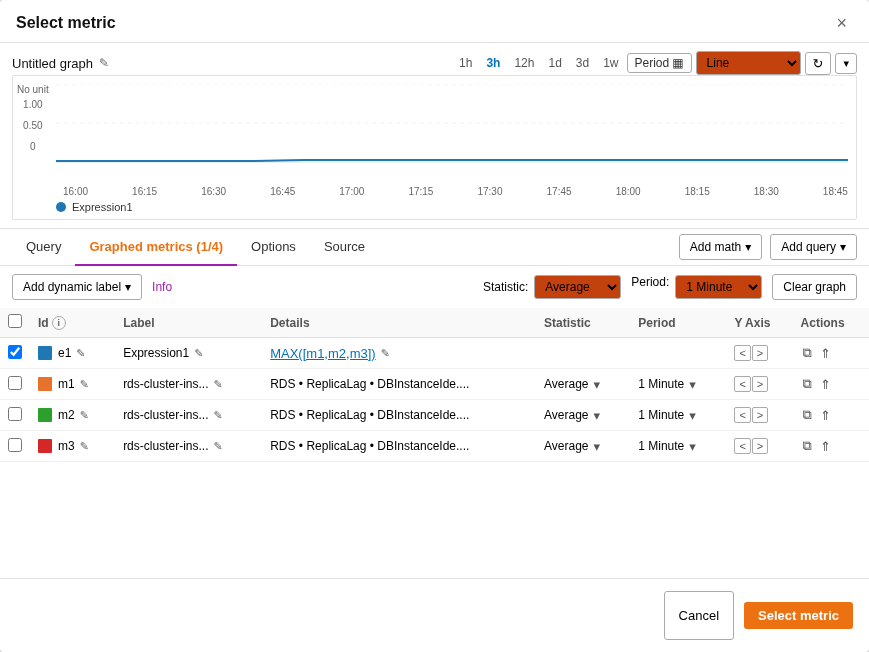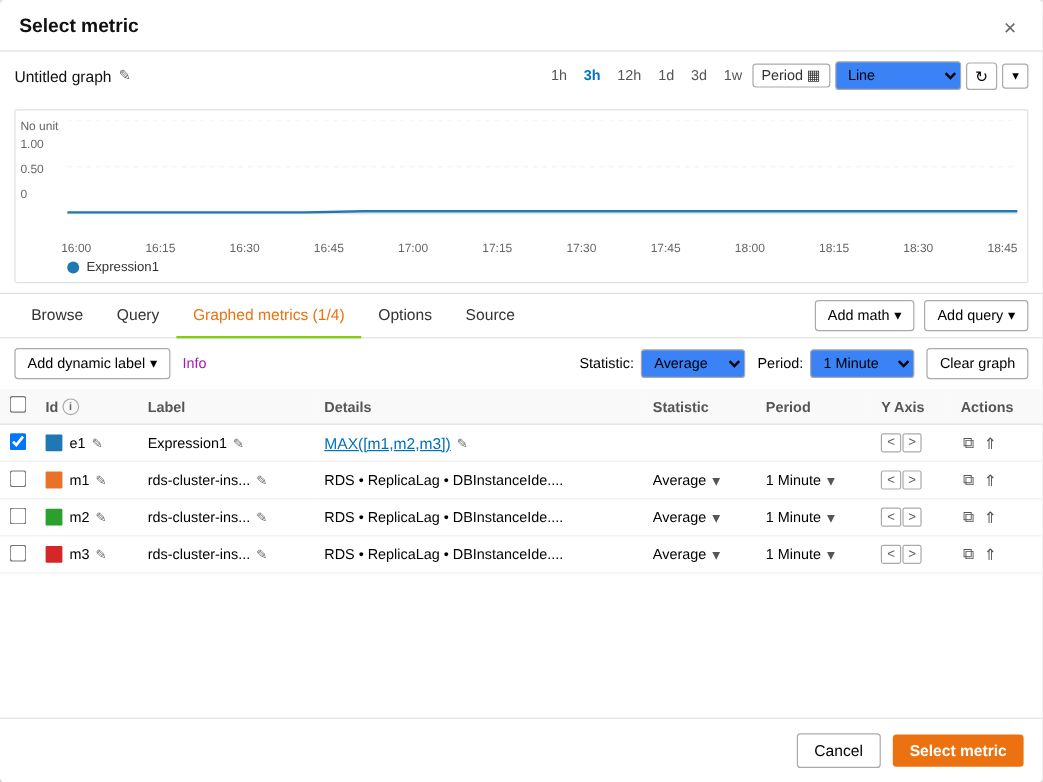--- a/index.html
+++ b/index.html
@@ -2,51 +2,51 @@
 <html><head>
   <meta charset="utf-8">
   <style>
     * { box-sizing: border-box; margin: 0; padding: 0; }
     body { font-family: -apple-system, BlinkMacSystemFont, 'Segoe UI', Arial, sans-serif; font-size: 13px; background: #f0f0f0; display: flex; align-items: center; justify-content: center; min-height: 100vh; }
     .modal { background: #fff; border-radius: 4px; box-shadow: 0 4px 20px rgba(0,0,0,0.3); width: 869px; min-height: 652px; display: flex; flex-direction: column; }
     .modal-header { display: flex; align-items: center; justify-content: space-between; padding: 12px 16px 8px; border-bottom: 1px solid #e0e0e0; }
     .modal-title { font-size: 16px; font-weight: 600; color: #111; }
     .close-btn { background: none; border: none; cursor: pointer; font-size: 18px; color: #666; line-height: 1; padding: 2px 6px; }
     .graph-section { padding: 8px 12px; border-bottom: 1px solid #e0e0e0; }
-    .graph-toolbar { display: flex; align-items: center; gap: 4px; margin-bottom: 16px; }
+    .graph-toolbar { display: flex; align-items: center; gap: 4px; margin-bottom: 0; }
     .graph-name { display: flex; align-items: center; gap: 6px; font-size: 13px; font-weight: 500; color: #111; flex: 1; }
     .edit-icon { color: #666; font-size: 12px; cursor: pointer; }
     .time-buttons { display: flex; gap: 2px; align-items: center; }
     .time-btn { background: none; border: none; padding: 3px 6px; cursor: pointer; font-size: 12px; color: #555; border-radius: 2px; }
     .time-btn.active { color: #0073bb; font-weight: 700; }
     .custom-btn { display: flex; align-items: center; gap: 3px; background: none; border: 1px solid #aaa; padding: 2px 7px; border-radius: 3px; font-size: 12px; cursor: pointer; color: #333; }
     .line-select { display: flex; align-items: center; gap: 4px; }
-    .styled-select { border: 1px solid #aaa; border-radius: 3px; padding: 3px 6px; font-size: 12px; background: #3b82f6; cursor: pointer; min-width: 70px; }
+    .styled-select { border: 1px solid #aaa; border-radius: 3px; padding: 3px 6px; font-size: 12px; background: #c2410c; cursor: pointer; min-width: 70px; }
     .icon-btn { border: 1px solid #aaa; border-radius: 3px; background: #fff; padding: 3px 7px; cursor: pointer; font-size: 13px; }
     .dropdown-btn { border: 1px solid #aaa; border-radius: 3px; background: #fff; padding: 3px 7px; cursor: pointer; font-size: 11px; }
     .chart-area { background: #fff; border: 1px solid #e0e0e0; border-radius: 2px; padding: 8px; position: relative; height: 145px; }
     .chart-y-labels { position: absolute; left: 4px; top: 8px; font-size: 10px; color: #666; }
     .chart-y-labels .unit { font-size: 10px; color: #666; margin-bottom: 4px; }
-    .y-label { margin-bottom: 10px; }
+    .y-label { margin-bottom: 10px; text-align: center; }
     .chart-inner { margin-left: 35px; height: 100px; position: relative; }
     .chart-line-svg { width: 100%; height: 80px; }
-    .chart-x-labels { display: flex; justify-content: space-between; font-size: 10px; color: #666; margin-top: 2px; margin-left: 30px; }
+    .chart-x-labels { display: flex; justify-content: space-between; font-size: 10px; color: #666; margin-top: 2px; margin-left: 42px; }
     .chart-legend { display: flex; align-items: center; gap: 6px; margin-top: 4px; margin-left: 35px; font-size: 11px; color: #333; }
     .legend-dot { width: 10px; height: 10px; border-radius: 50%; background: #1f77b4; display: inline-block; }
     .tabs-bar { display: flex; align-items: center; padding: 0 12px; border-bottom: 1px solid #e0e0e0; gap: 0; }
     .tab-btn { background: none; border: none; padding: 10px 14px; cursor: pointer; font-size: 13px; color: #333; border-bottom: 2px solid transparent; margin-bottom: -1px; }
-    .tab-btn.active { color: #ec7211; border-bottom: 2px solid #84cc16; font-weight: 400; }
+    .tab-btn.active { color: #ec7211; border-bottom: 2px solid #a21caf; font-weight: 700; }
     .tab-actions { margin-left: auto; display: flex; gap: 8px; }
     .add-btn { display: flex; align-items: center; gap: 4px; border: 1px solid #aaa; border-radius: 3px; background: #fff; padding: 5px 10px; font-size: 12px; cursor: pointer; }
     .metrics-toolbar { display: flex; align-items: center; padding: 8px 12px; gap: 10px; }
     .dynamic-label-btn { display: flex; align-items: flex-end; gap: 4px; border: 1px solid #aaa; border-radius: 3px; background: #fff; padding: 5px 10px; font-size: 12px; cursor: pointer; }
     .info-link { color: #a21caf; font-size: 12px; cursor: pointer; text-decoration: none; }
     .spacer { flex: 1; }
     .statistic-group { display: flex; align-items: center; gap: 6px; font-size: 12px; }
-    .period-group { display: flex; align-items: center; gap: 6px; font-size: 12px; }
+    .period-group { display: flex; gap: 6px; font-size: 12px; }
     .clear-btn { border: 1px solid #aaa; border-radius: 3px; background: #fff; padding: 5px 10px; font-size: 12px; cursor: pointer; }
     .metrics-table { width: 100%; border-collapse: collapse; font-size: 12px; }
     .metrics-table th { text-align: left; padding: 6px 8px; color: #555; font-weight: 600; border-bottom: 1px solid #e0e0e0; background: #f9f9f9; }
     .metrics-table td { padding: 5px 8px; border-bottom: 1px solid #f0f0f0; vertical-align: middle; }
     .checkbox-cell { width: 24px; }
     input[type=checkbox] { width: 14px; height: 14px; cursor: pointer; }
     .color-box { width: 14px; height: 14px; display: inline-block; border-radius: 1px; vertical-align: middle; margin-right: 3px; }
     .blue-box { background: #1f77b4; }
     .orange-box { background: #e8722a; }
     .green-box { background: #2ca02c; }
@@ -54,21 +54,21 @@
     .id-with-icon { display: flex; align-items: center; gap: 3px; }
     .info-circle { display: inline-flex; align-items: center; justify-content: center; width: 14px; height: 14px; border-radius: 50%; border: 1px solid #aaa; font-size: 9px; color: #666; cursor: pointer; }
     .edit-pencil { font-size: 11px; color: #666; cursor: pointer; margin-left: 2px; }
     .expression-link { color: #0073bb; text-decoration: underline; cursor: pointer; font-size: 13px; }
     .cell-flex { display: flex; align-items: center; gap: 3px; }
     .yaxis-arrows { display: flex; gap: 1px; }
     .yaxis-btn { border: 1px solid #aaa; border-radius: 2px; background: #fff; padding: 1px 4px; font-size: 11px; cursor: pointer; color: #555; }
     .action-icon-btn { border: none; background: none; cursor: pointer; font-size: 13px; color: #555; padding: 2px; }
     .row-actions { display: flex; gap: 4px; }
     .modal-footer { display: flex; justify-content: flex-end; align-items: center; gap: 10px; padding: 12px 16px; border-top: 1px solid #e0e0e0; margin-top: auto; }
-    .cancel-btn { border: 1px solid #aaa; border-radius: 3px; background: #fff; padding: 6px 14px; font-size: 13px; cursor: pointer; }
+    .cancel-btn { border: 1px solid #aaa; border-radius: 3px; background: #fff; padding: 16px 14px; font-size: 13px; cursor: pointer; }
     .select-metric-btn { border: none; border-radius: 3px; background: #ec7211; color: #fff; padding: 6px 14px; font-size: 13px; cursor: pointer; font-weight: 600; }
     .graph-controls-row { display: flex; align-items: center; gap: 4px; margin-left: auto; }
     .table-container { flex: 1; overflow-y: auto; position: relative; }
   </style>
 </head>
 <body>
 
 <div class="modal">
 
   <div class="modal-header">
@@ -140,21 +140,20 @@
         <span>18:45</span>
       </div>
       <div class="chart-legend">
         <span class="legend-dot"></span>
         <span>Expression1</span>
       </div>
     </div>
   </div>
 
   <div class="tabs-bar">
-    <button class="tab-btn">Browse</button>
     <button class="tab-btn">Query</button>
     <button class="tab-btn active">Graphed metrics (1/4)</button>
     <button class="tab-btn">Options</button>
     <button class="tab-btn">Source</button>
     <div class="tab-actions">
       <button class="add-btn">
         <span>Add math</span>
         <span>▾</span>
       </button>
       <button class="add-btn">

